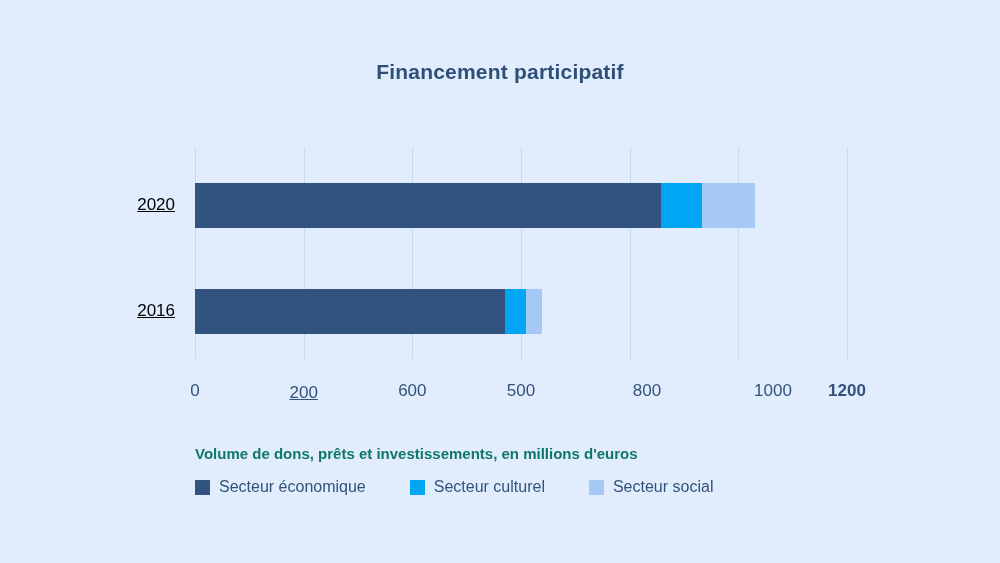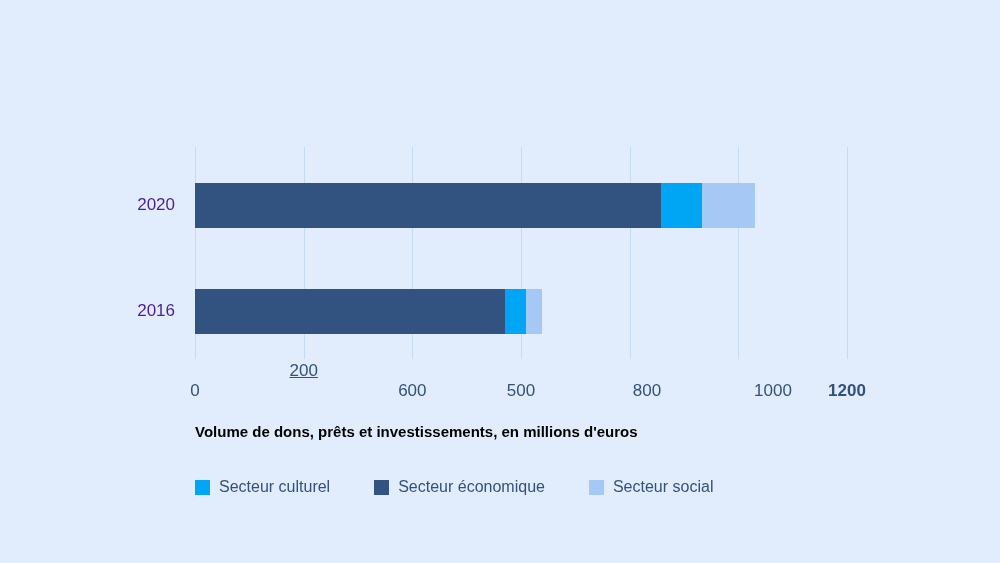--- a/index.html
+++ b/index.html
@@ -59,23 +59,24 @@
     text-align: center;
     width: 80px;
     margin-left: -40px;
   }
 
   
   .cat-label {
     position: absolute;
     right: 10px;
     font-size: 17px;
-    color: #4c1d95;
+    color: #000000;
     text-align: right;
     white-space: nowrap;
+    text-decoration: underline;
   }
   .cat-label-wrap {
     position: absolute;
     left: 0;
     width: 185px;
     height: 1px;
   }
 
   
   .bar-row {
@@ -88,24 +89,24 @@
     height: 45px;
   }
   .seg-eco    { background: #32527f; }
   .seg-cult   { background: #00a6f4; }
   .seg-social { background: #a5c9f4; }
 
   
   .caption {
     position: absolute;
     left: 195px;
-    top: 423px;
+    top: 445px;
     font-size: 15px;
     font-weight: bold;
-    color: #000000;
+    color: #0f766e;
     white-space: nowrap;
   }
 
   
   .legend {
     position: absolute;
     left: 195px;
     top: 478px;
     display: flex;
     align-items: center;
@@ -125,20 +126,21 @@
     font-size: 16px;
     color: #32527c;
     white-space: nowrap;
   }
 </style>
 </head>
 <body>
 
 <div id="chart-root">
 
+  <div class="chart-title">Financement participatif</div>
 
   <div class="plot">
     <div id="gridlines">
         <div class="gridline" style="left: 0px;"></div>
         <div class="gridline" style="left: 108.667px;"></div>
         <div class="gridline" style="left: 217.333px;"></div>
         <div class="gridline" style="left: 326px;"></div>
         <div class="gridline" style="left: 434.667px;"></div>
         <div class="gridline" style="left: 543.333px;"></div>
         <div class="gridline" style="left: 652px;"></div>
@@ -152,46 +154,46 @@
         <div class="bar-row" style="left: 0px; top: 142px;">
           <div class="seg seg-eco" title="Secteur économique 2019: 571" style="left: 0px; width: 310.243px; background: rgb(50, 82, 127);"></div>
           <div class="seg seg-cult" title="Secteur culturel 2019: 38" style="left: 310.243px; width: 20.6467px; background: rgb(0, 166, 244);"></div>
           <div class="seg seg-social" title="Secteur social 2019: 30" style="left: 330.89px; width: 16.3px; background: rgb(165, 201, 244);"></div>
         </div>
       </div>
   </div>
 
   <div id="tick-labels">
       <div class="tick-label" style="left: 195px; top: 381px;">0</div>
-      <div class="tick-label" style="left: 303.667px; top: 361px; text-decoration: underline;">200</div>
+      <div class="tick-label" style="left: 303.667px; top: 383px; text-decoration: underline;">200</div>
       <div class="tick-label" style="left: 412.333px; top: 381px;">600</div>
       <div class="tick-label" style="left: 521px; top: 381px;">500</div>
       <div class="tick-label" style="left: 647px; top: 381px;">800</div>
       <div class="tick-label" style="left: 773px; top: 381px;">1000</div>
       <div class="tick-label" style="left: 847px; top: 381px; font-weight: bold;">1200</div>
     </div>
   <div id="cat-labels">
       <div class="cat-label-wrap" style="top: 205.5px;">
         <div class="cat-label" style="top: -11px;">2020</div>
       </div>
       <div class="cat-label-wrap" style="top: 311.5px;">
         <div class="cat-label" style="top: -11px;">2016</div>
       </div>
     </div>
 
   <div class="caption">Volume de dons, prêts et investissements, en millions d'euros</div>
 
   <div class="legend" id="legend">
       <div class="legend-item">
+        <span class="legend-swatch" style="background: rgb(50, 82, 127);"></span>
+        <span class="legend-text">Secteur économique</span>
+      </div>
+      <div class="legend-item">
         <span class="legend-swatch" style="background: rgb(0, 166, 244);"></span>
         <span class="legend-text">Secteur culturel</span>
-      </div>
-      <div class="legend-item">
-        <span class="legend-swatch" style="background: rgb(50, 82, 127);"></span>
-        <span class="legend-text">Secteur économique</span>
       </div>
       <div class="legend-item">
         <span class="legend-swatch" style="background: rgb(165, 201, 244);"></span>
         <span class="legend-text">Secteur social</span>
       </div>
     </div>
 
 </div>
 
 </body></html>

